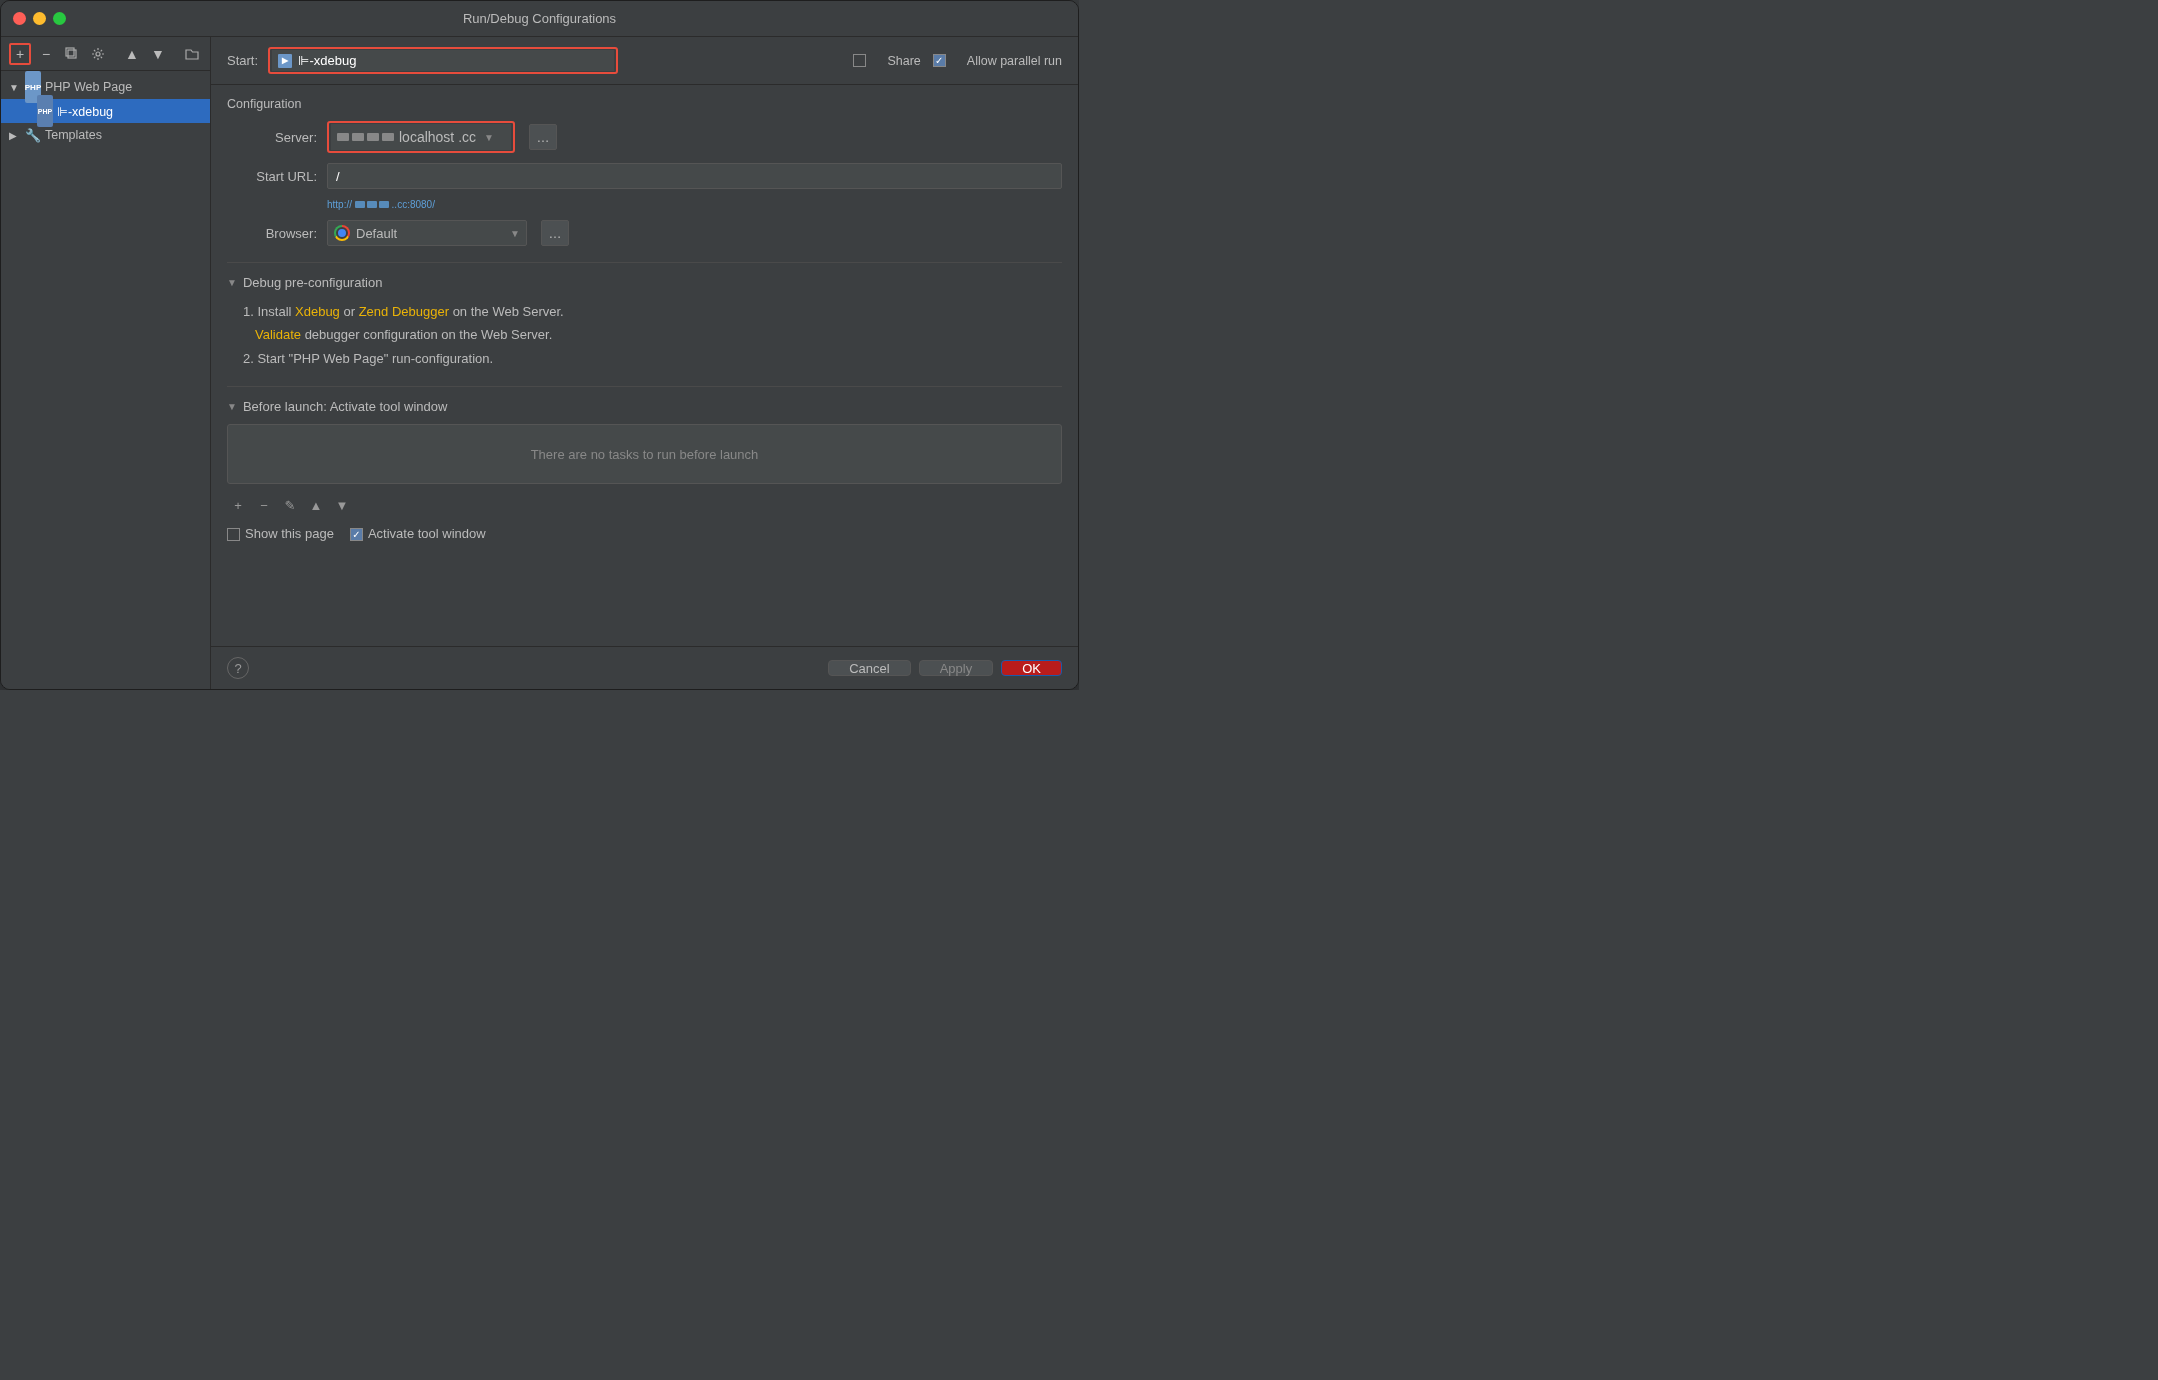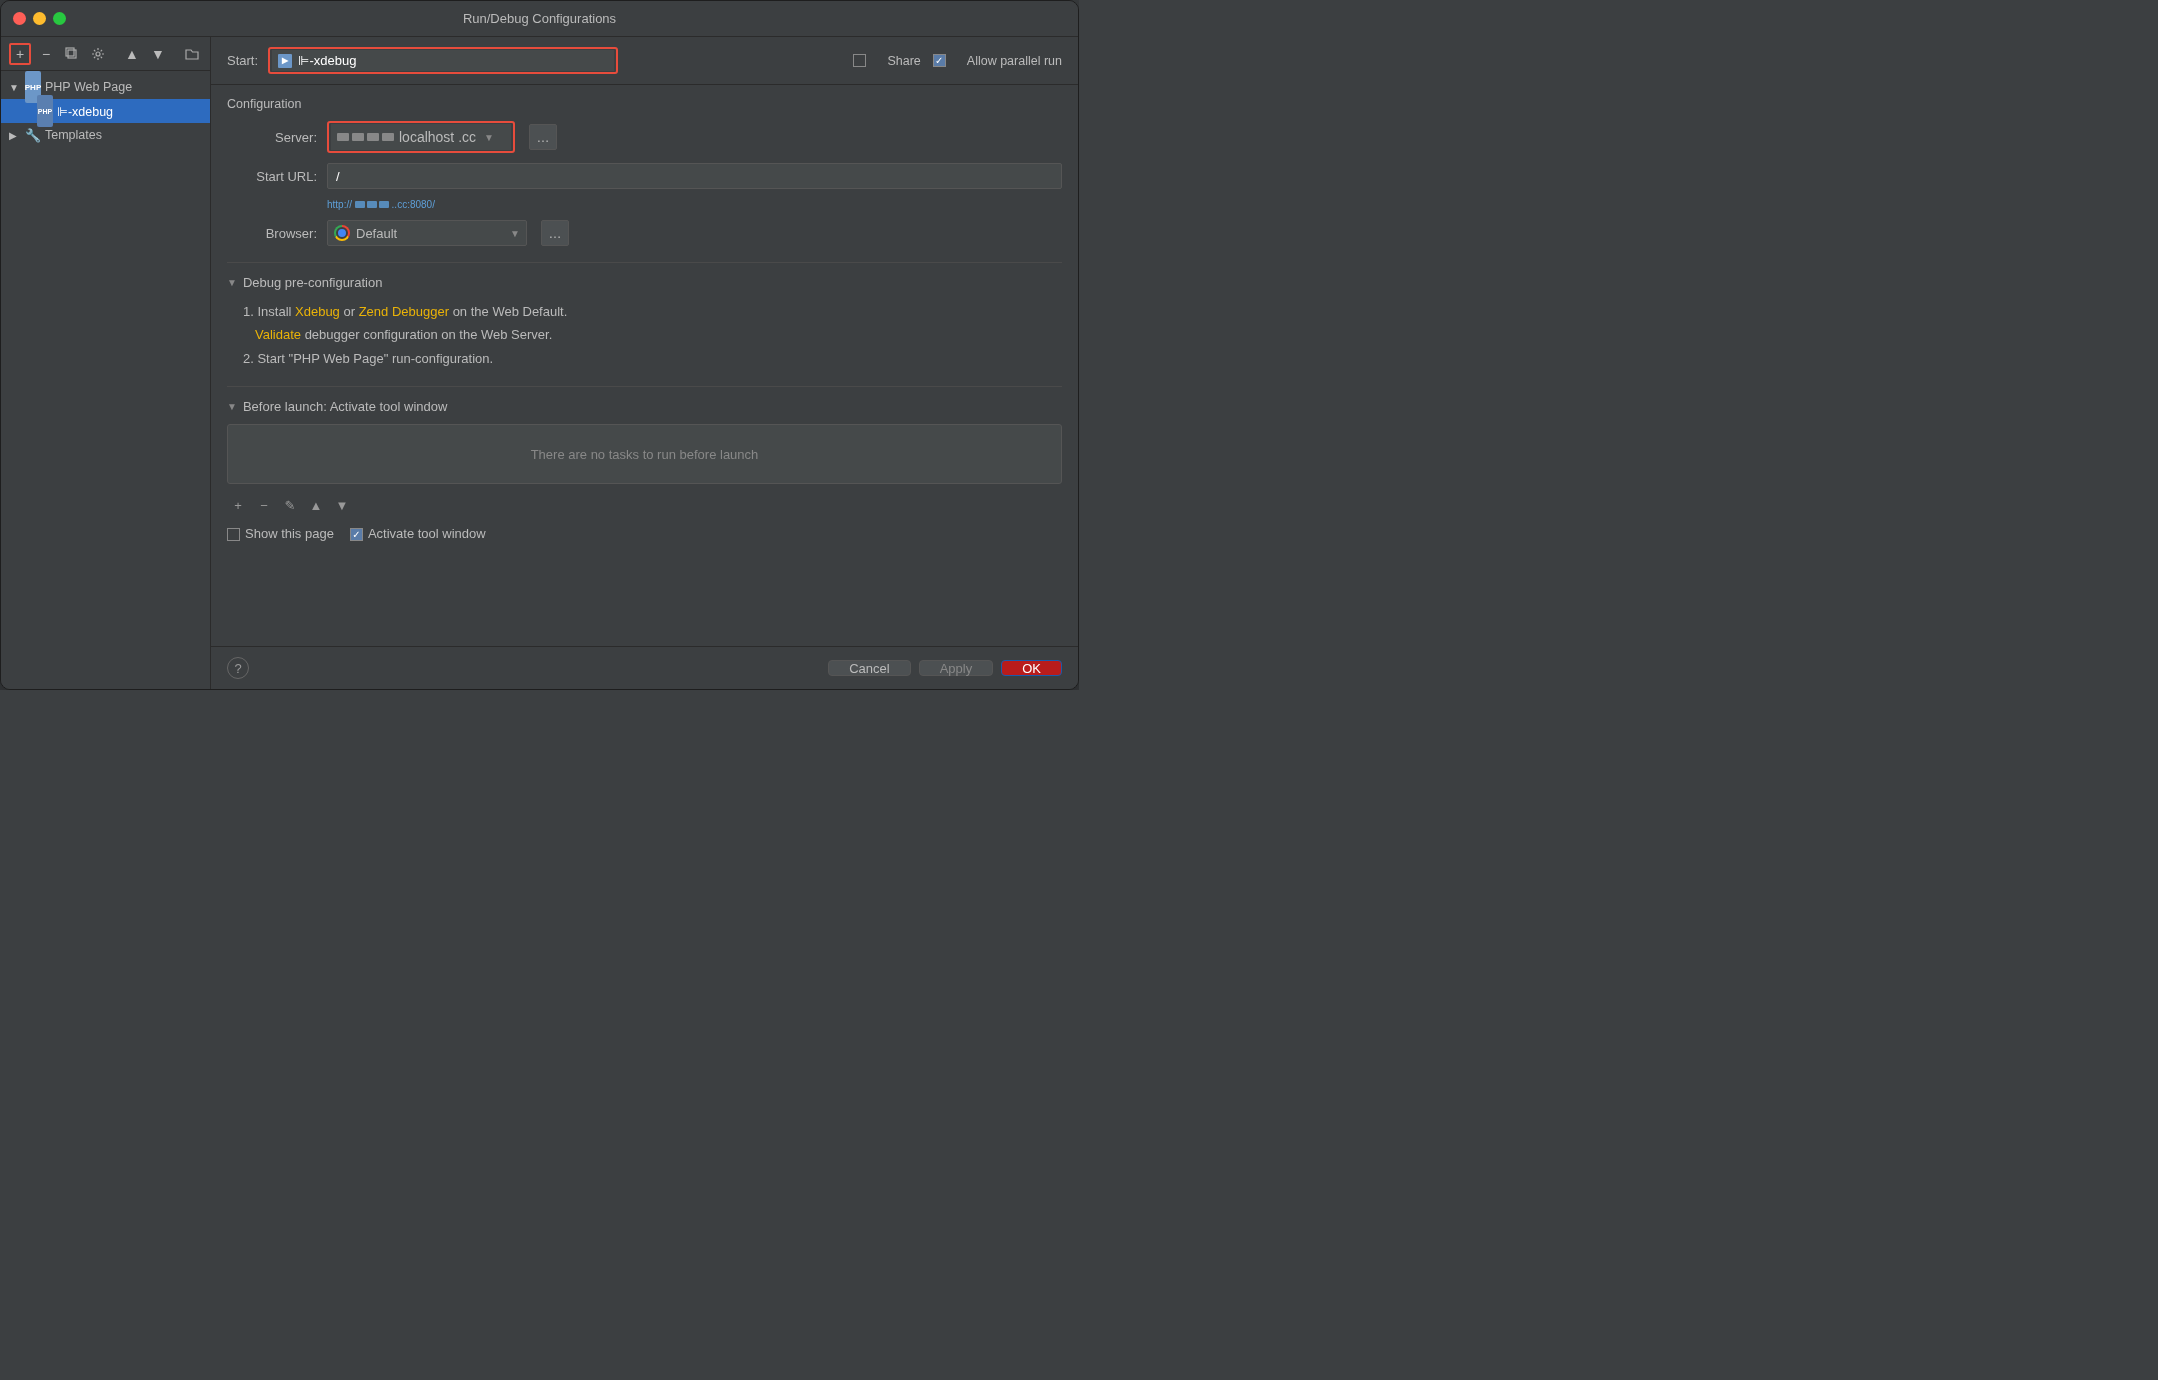--- a/index.html
+++ b/index.html
@@ -686,21 +686,21 @@
           <div class="section-header">
             <span class="section-arrow">▼</span>
             <span>Debug pre-configuration</span>
           </div>
           <div class="debug-content">
             <div>
               <span>1. Install </span>
               <a href="#">Xdebug</a>
               <span> or </span>
               <a href="#">Zend Debugger</a>
-              <span> on the Web Default.</span>
+              <span> on the Web Server.</span>
             </div>
             <div style="padding-left:12px;">
               <a href="#">Validate</a>
               <span> debugger configuration on the Web Server.</span>
             </div>
             <div>2. Start "PHP Web Page" run-configuration.</div>
           </div>
         </div>
 
         <div class="launch-section">

